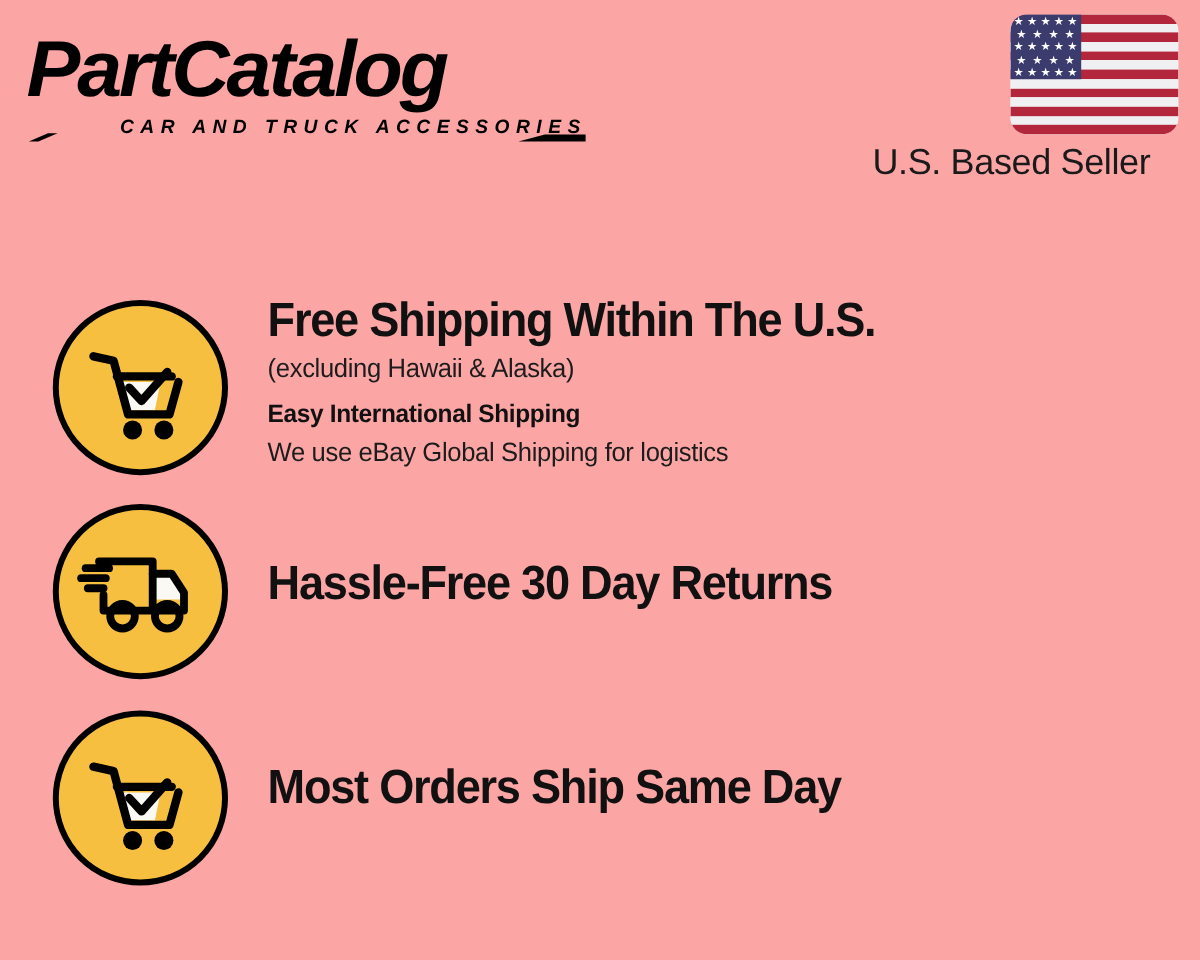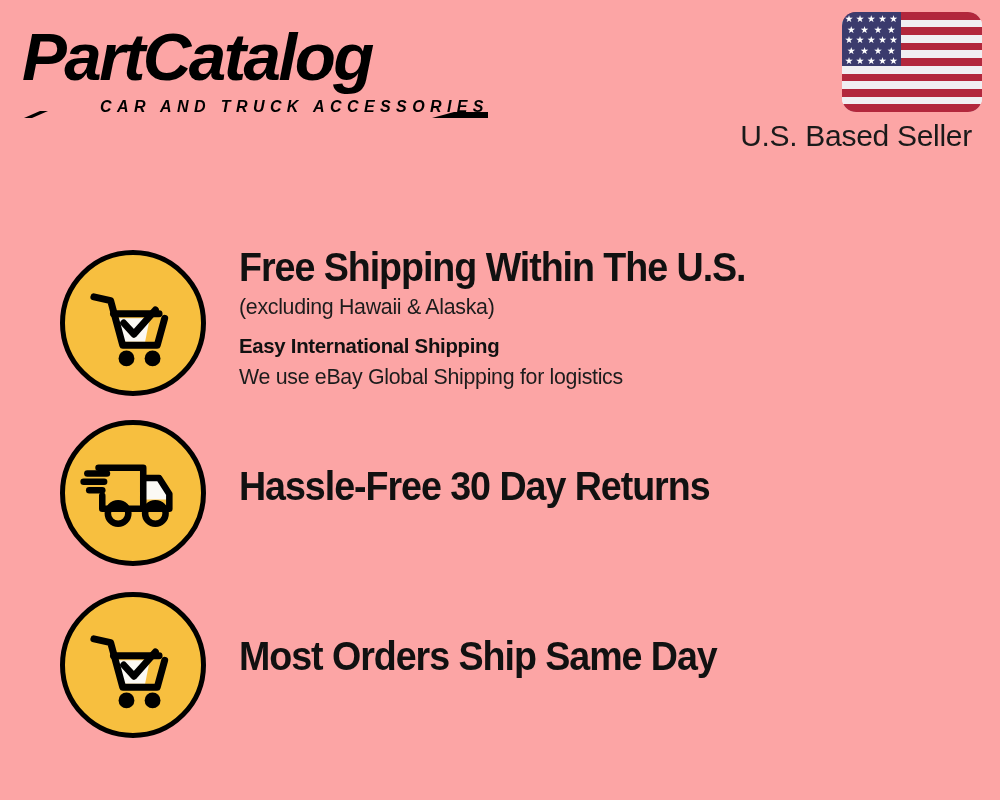--- a/index.html
+++ b/index.html
@@ -111,34 +111,34 @@
     font-size: 9.5px;
     line-height: 9.5px;
   }
   .star-row.offset { padding: 0 5px; }
 
   .seller-label {
     position: absolute;
     left: 727px;
     top: 118px;
     width: 258px;
-    text-align: center;
+    text-align: left;
     font-family: "Liberation Sans", sans-serif;
     font-weight: 400;
     font-size: 30px;
     line-height: 36px;
     color: #1a1a1a;
     letter-spacing: -0.3px;
     white-space: nowrap;
   }
 
   
   .features {
     position: absolute;
-    left: 16px;
+    left: 0;
     top: 0;
     width: 804px;
     height: 800px;
   }
   .feature-row {
     position: absolute;
     left: 44px;
   }
   .feature-row.row-0 { top: 250px; }
   .feature-row.row-1 { top: 420px; }

